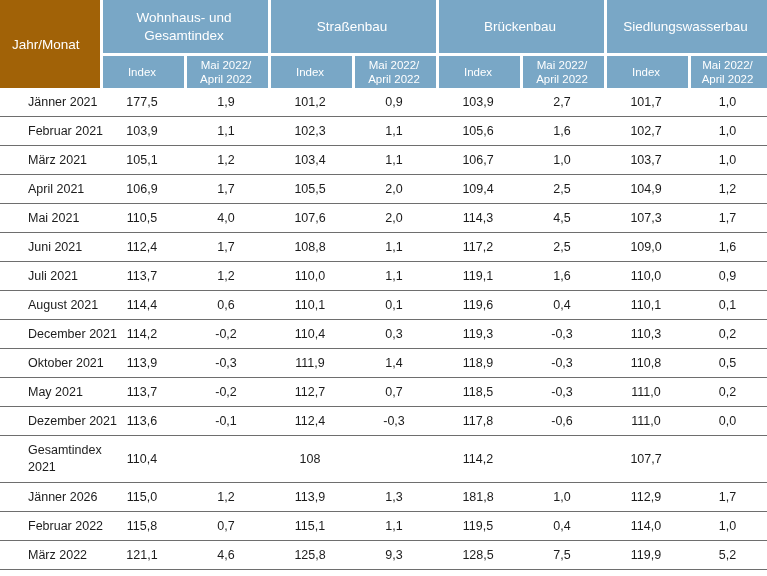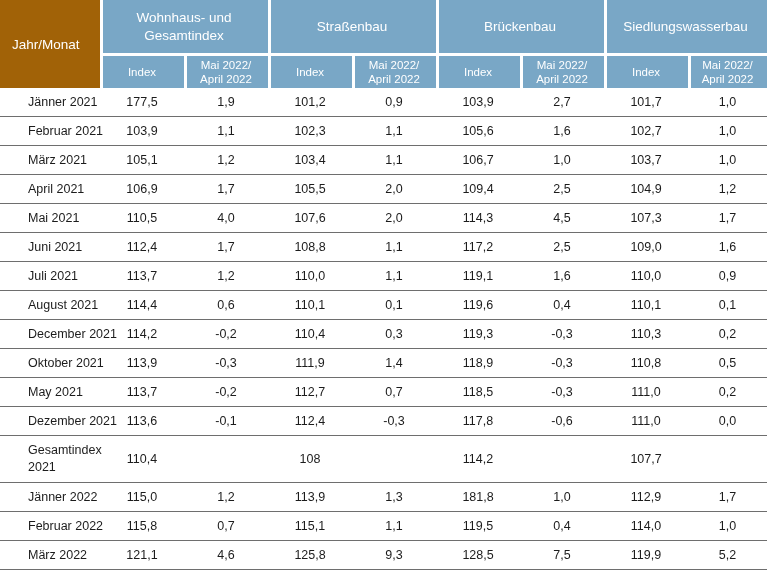--- a/index.html
+++ b/index.html
@@ -295,21 +295,21 @@
           <td class="num tall">110,4</td>
           <td class="num tall"></td>
           <td class="num tall">108</td>
           <td class="num tall"></td>
           <td class="num tall">114,2</td>
           <td class="num tall"></td>
           <td class="num tall">107,7</td>
           <td class="num tall"></td>
         </tr>
         <tr>
-          <td class="lbl">Jänner 2022</td>
+          <td class="lbl">Jänner 2026</td>
           <td class="num">115,0</td>
           <td class="num">1,2</td>
           <td class="num">113,9</td>
           <td class="num">1,3</td>
           <td class="num">181,8</td>
           <td class="num">1,0</td>
           <td class="num">112,9</td>
           <td class="num">1,7</td>
         </tr>
         <tr>

